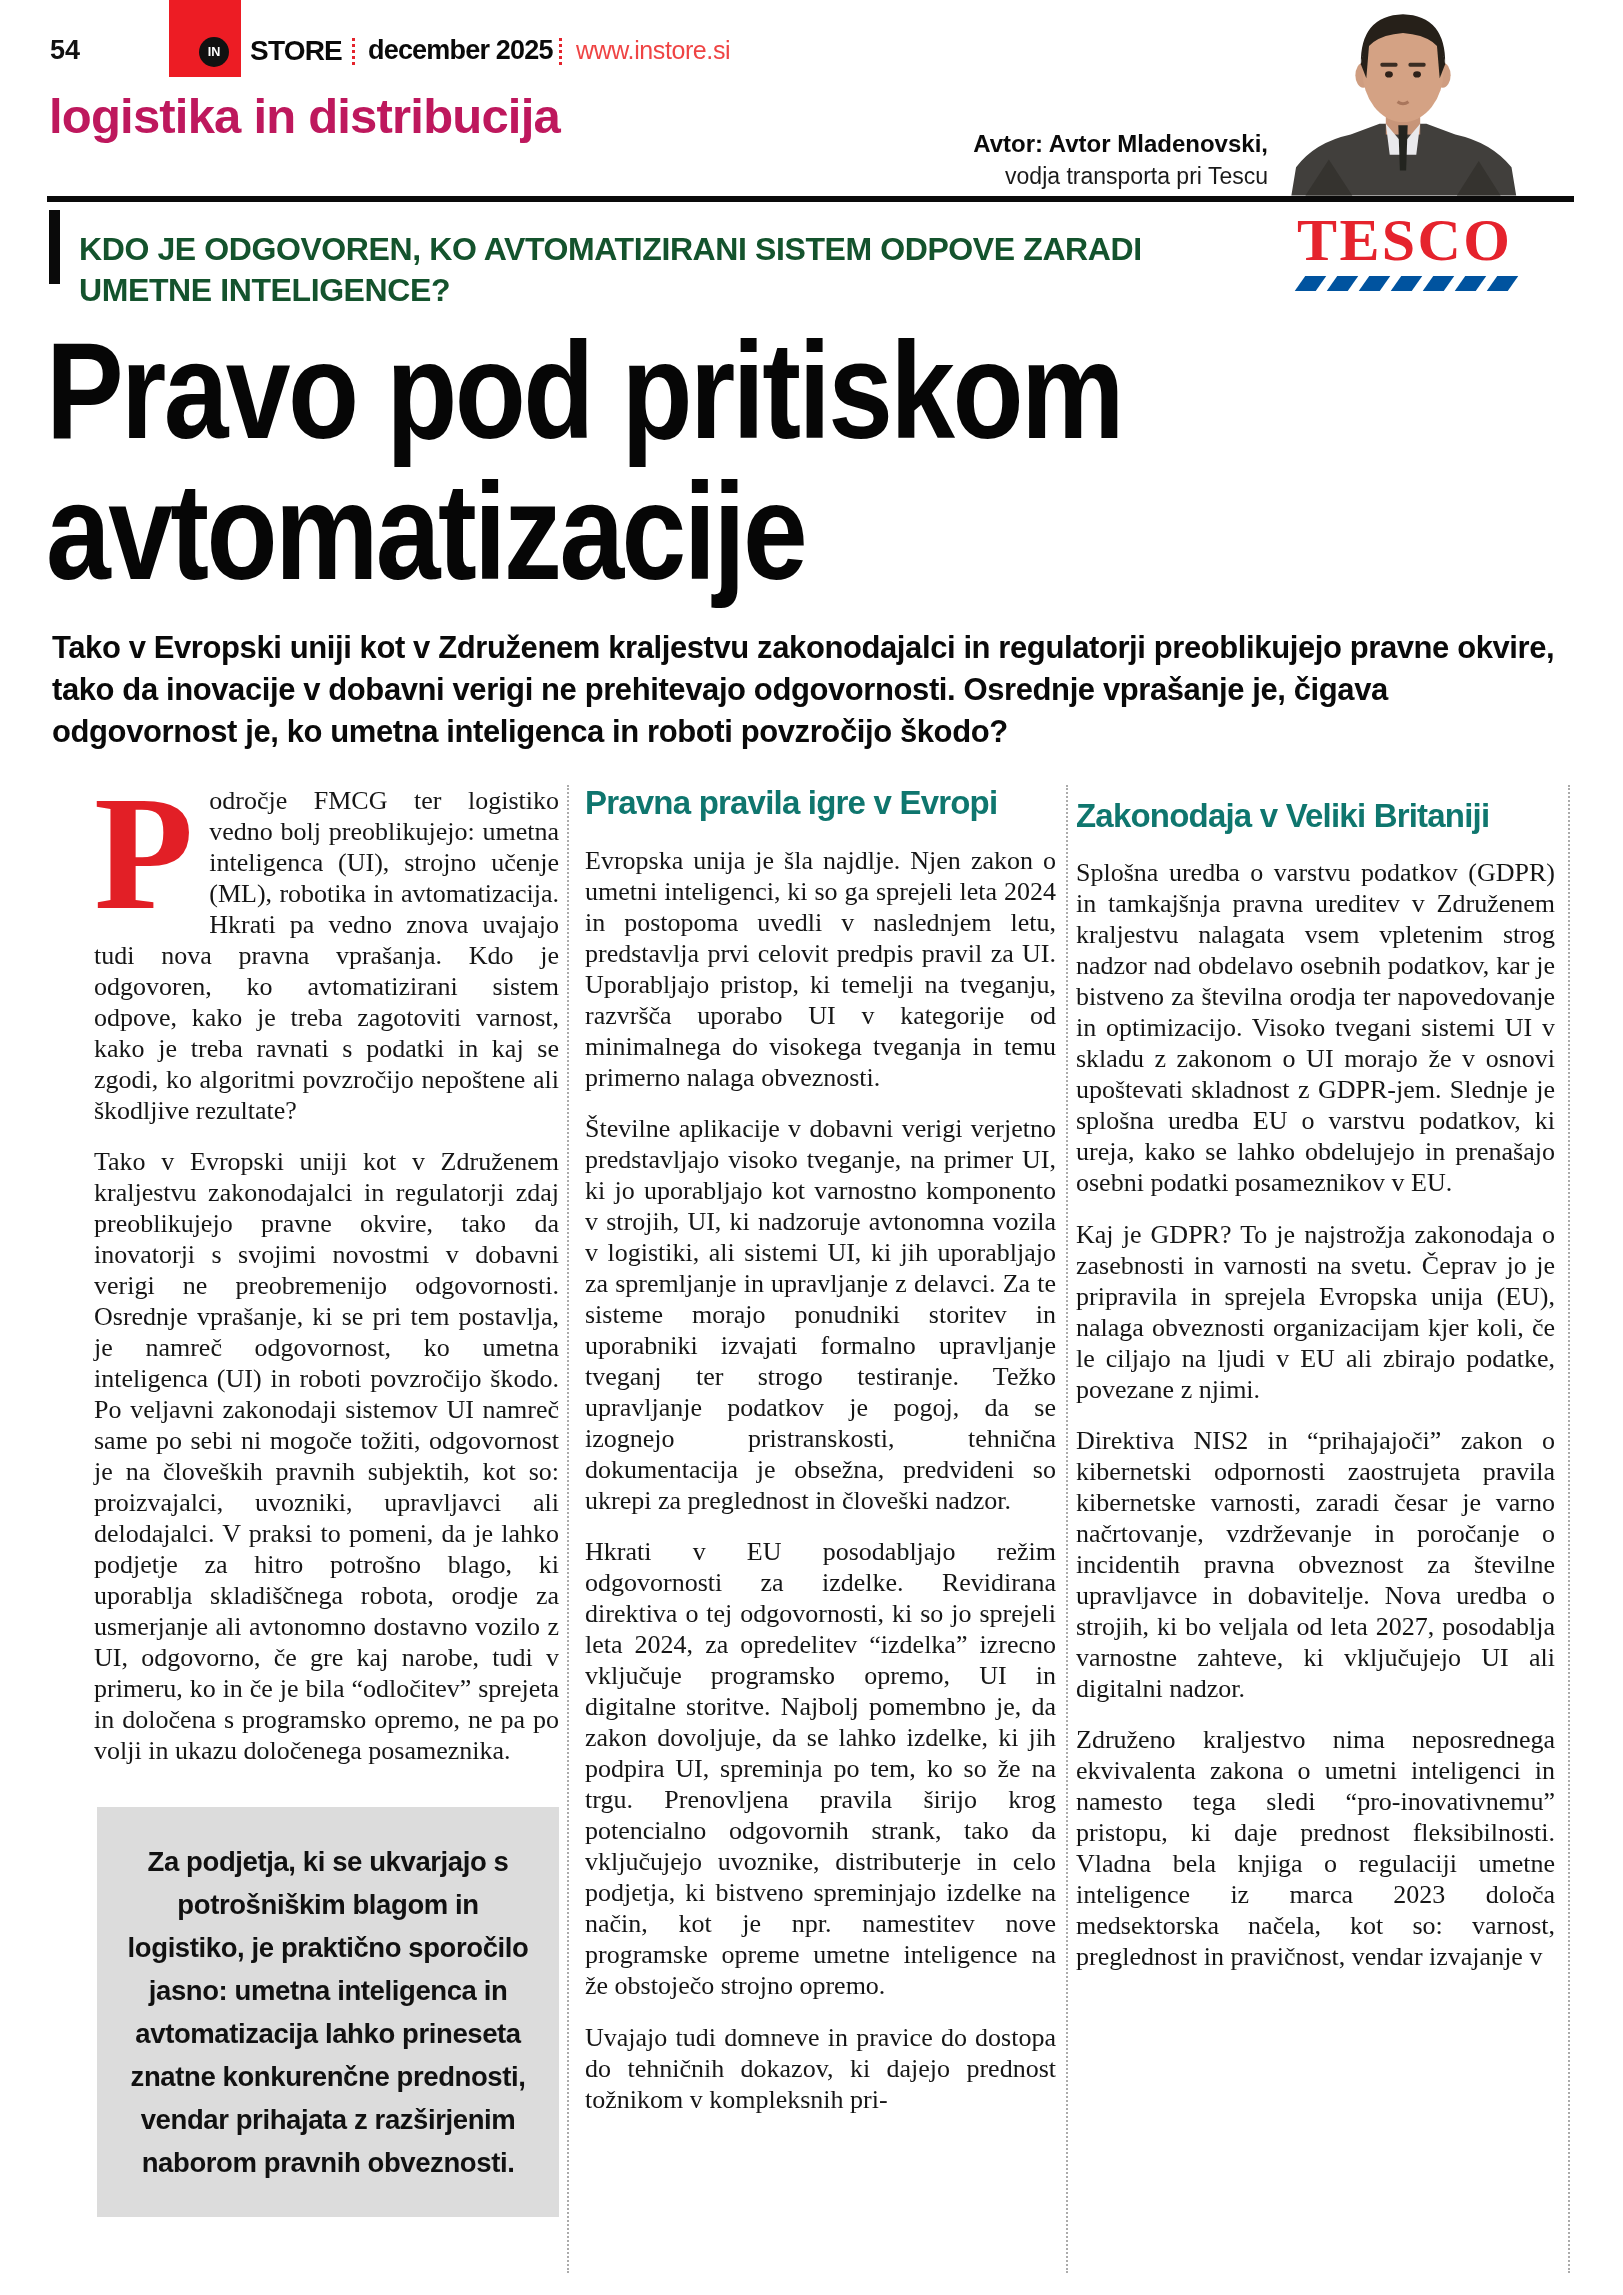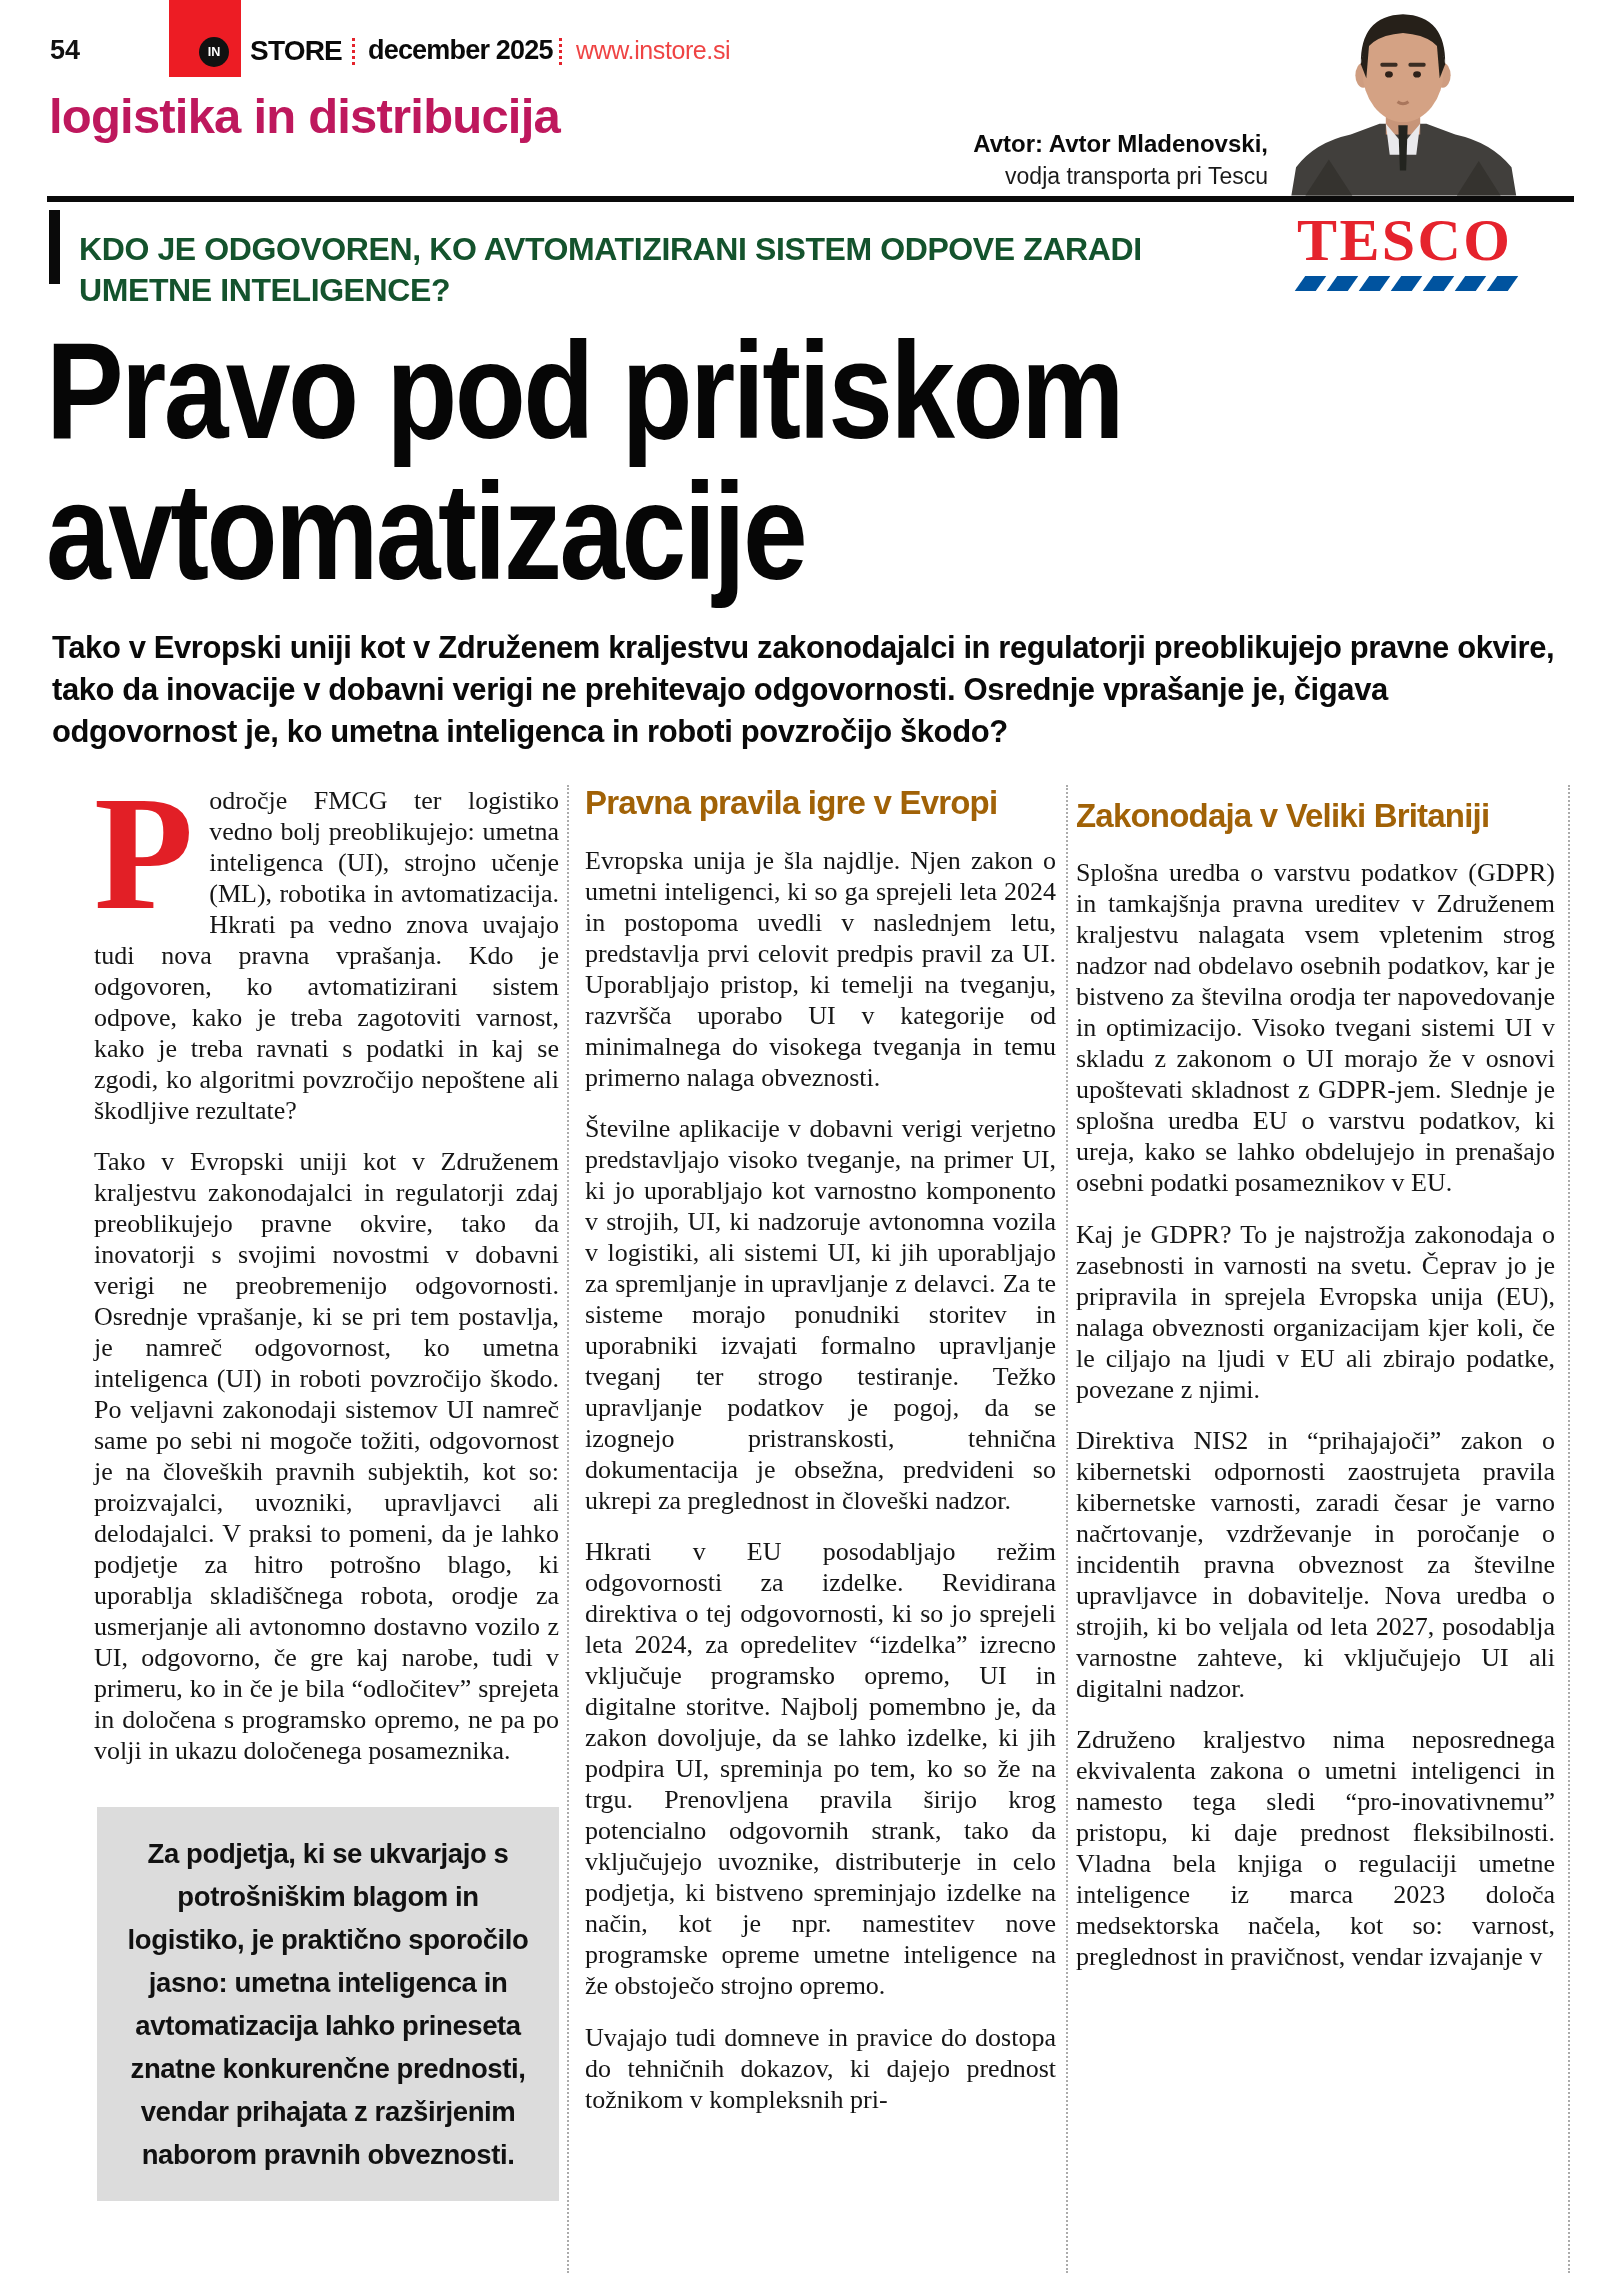--- a/index.html
+++ b/index.html
@@ -38,23 +38,23 @@
   .lead { position:absolute; left:52px; top:627px; width:1516px; font-family:"Liberation Sans",sans-serif; font-weight:bold; font-size:31px; line-height:42px; letter-spacing:-0.4px; color:#0a0a0a; }
   
   .col { position:absolute; top:785px; font-size:26px; line-height:31px; text-align:justify; color:#161616; }
   .col-1 { left:94px; width:465px; }
   .col-2 { left:585px; width:471px; }
   .col-3 { left:1076px; width:479px; }
   .col p { margin-bottom:20.4px; }
   .col-divider { position:absolute; top:785px; height:1488px; width:0; border-left:2.4px dotted #ababab; }
   .div1 { left:567px; } .div2 { left:1066px; } .div3 { left:1568px; }
   .dropcap { float:left; color:#e21f26; font-family:"Liberation Serif",serif; font-weight:bold; font-size:163px; line-height:119px; margin:9.4px 15.7px 0 0; }
-  .col-heading { font-family:"Liberation Sans",sans-serif; font-weight:bold; font-size:33px; line-height:36px; letter-spacing:-0.8px; color:#a16207; text-align:left; margin-bottom:23.6px; }
+  .col-heading { font-family:"Liberation Sans",sans-serif; font-weight:bold; font-size:33px; line-height:36px; letter-spacing:-0.8px; color:#0f766e; text-align:left; margin-bottom:23.6px; }
   .heading-mid { margin-top:12.6px; }
-  .quote-box { background:#dcdcdc; margin-top:41px; margin-left:3.1px; padding:25px 22px; text-align:center;
+  .quote-box { background:#dcdcdc; margin-top:41px; margin-left:3.1px; padding:33px 22px; text-align:center;
     font-family:"Liberation Sans",sans-serif; font-weight:bold; font-size:27.5px; line-height:43px; letter-spacing:-0.4px; color:#111; }
 </style>
 </head>
 <body>
 
 <div class="page">
 
   <div class="page-number">54</div>
   <div class="logo-red-block"></div>
   <div class="logo-in-badge">IN</div>

